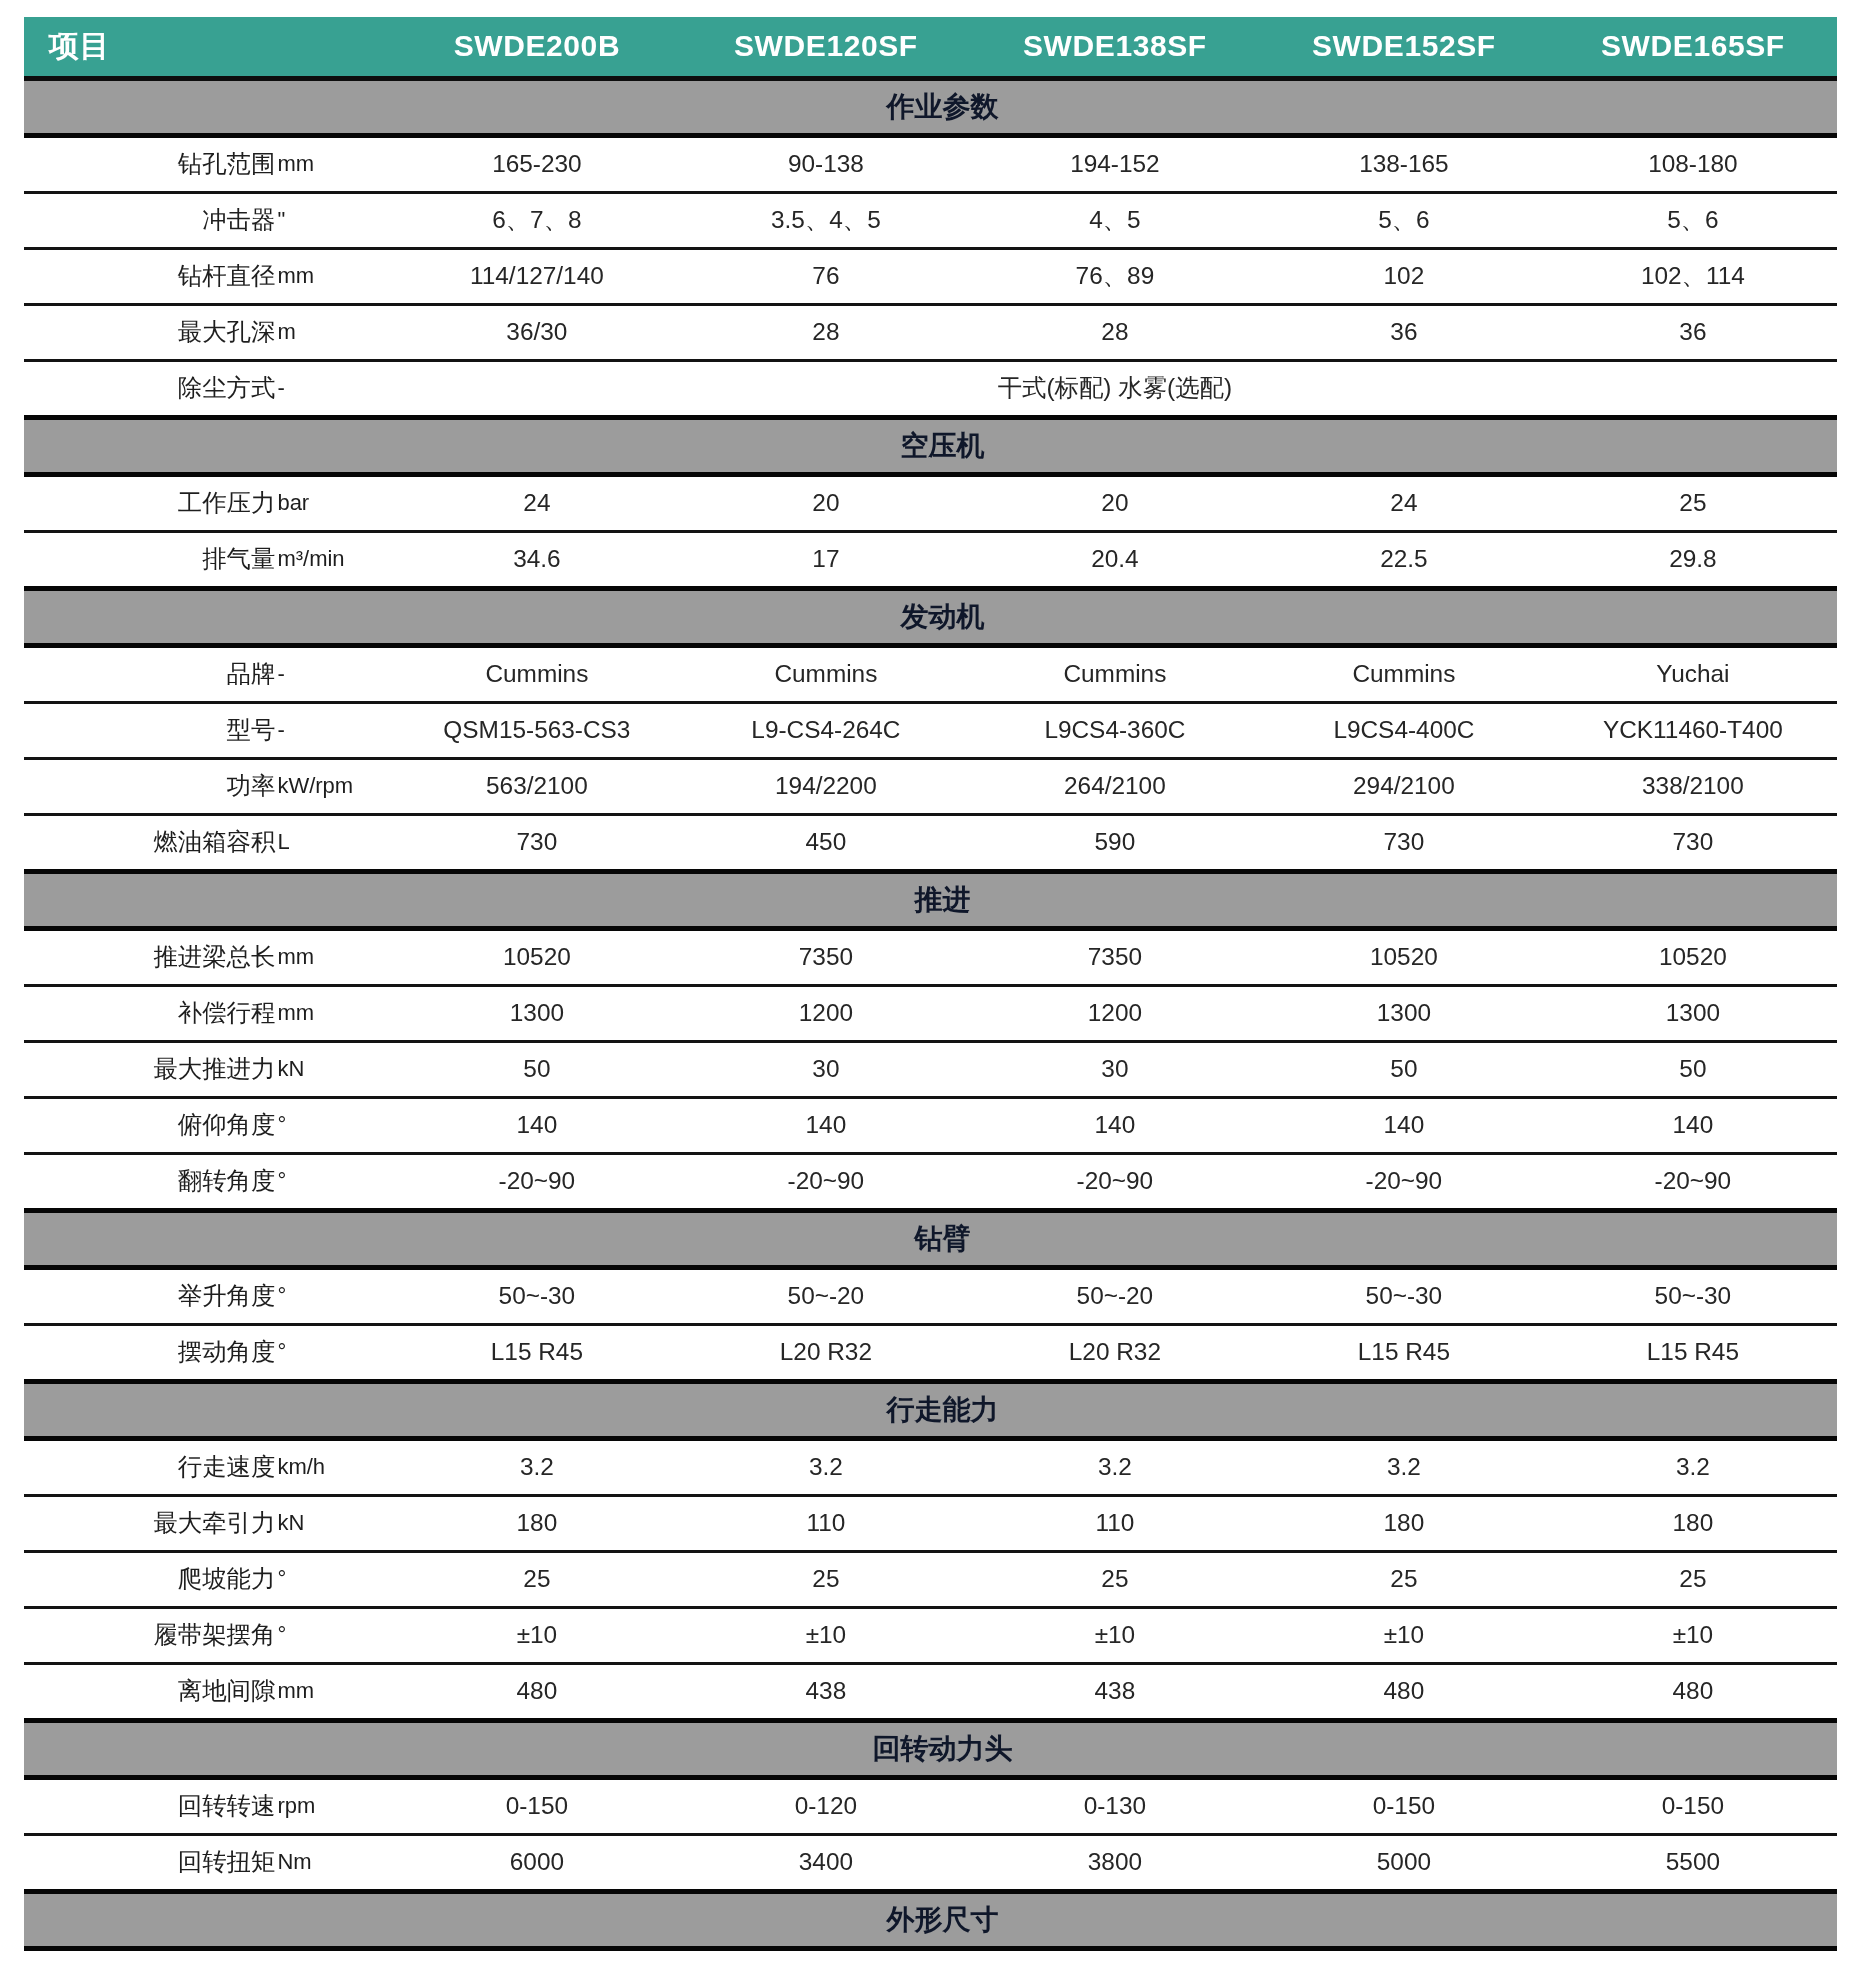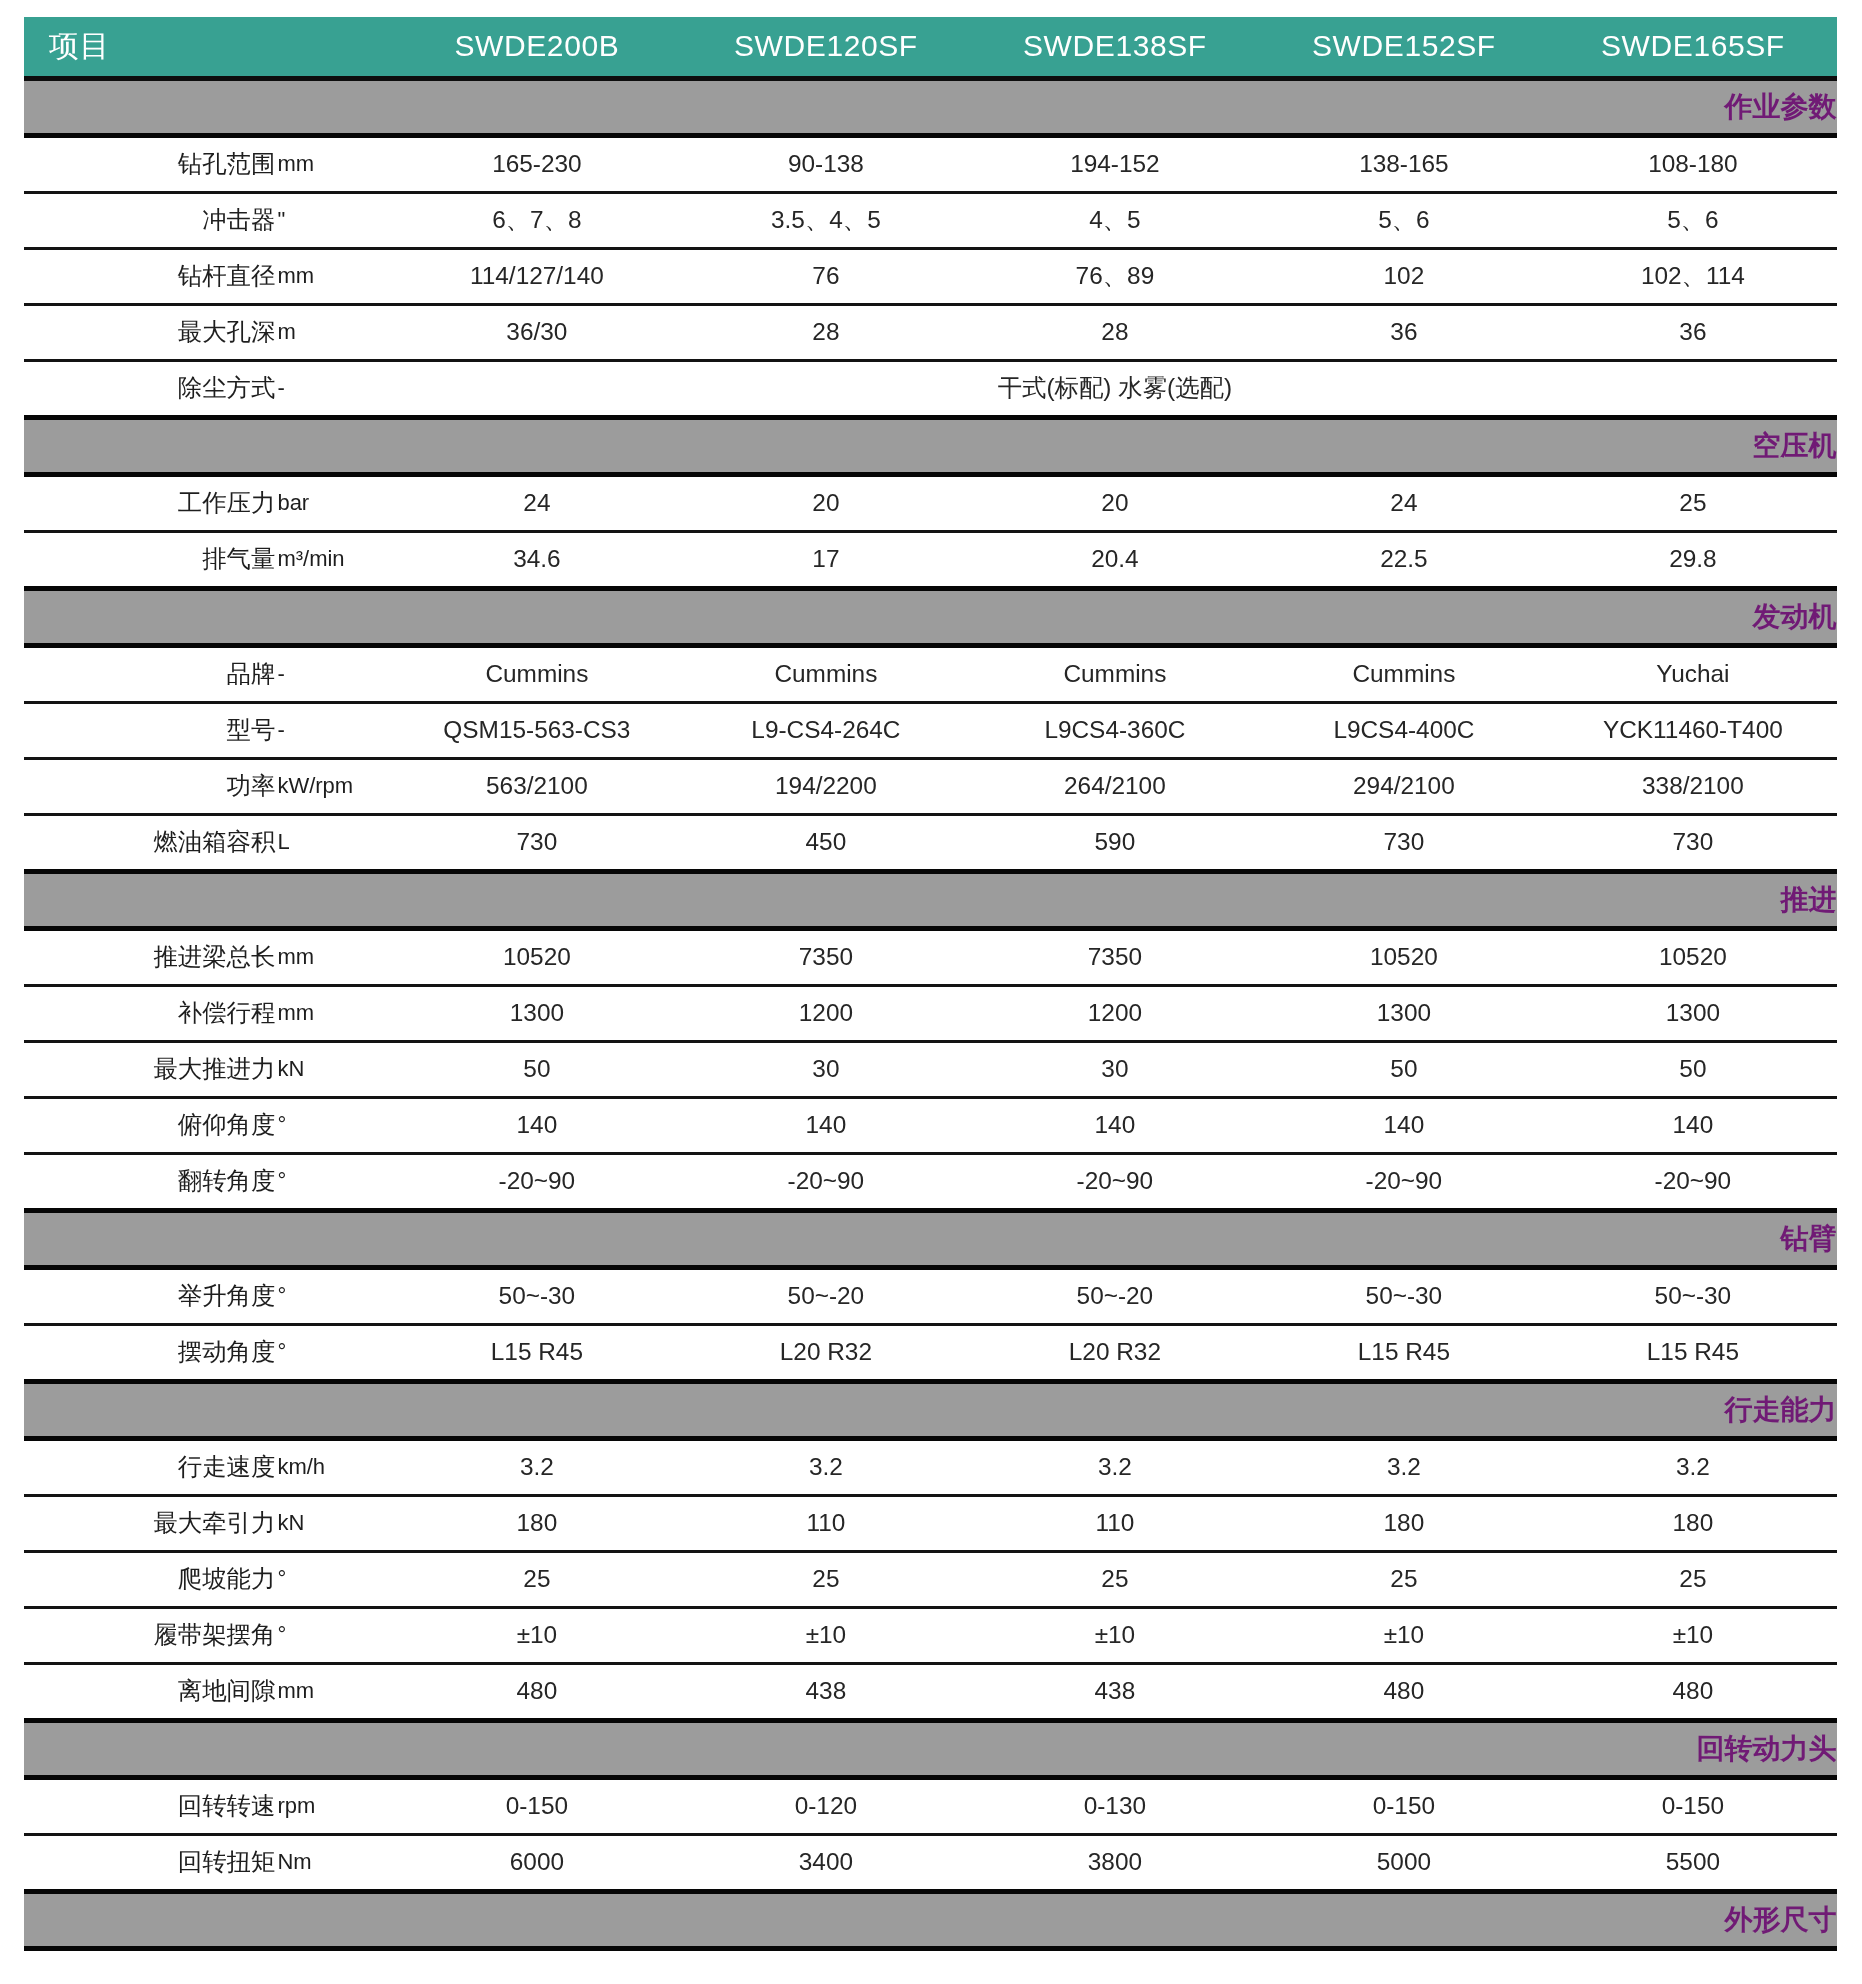--- a/index.html
+++ b/index.html
@@ -19,37 +19,37 @@
     width:1810px;
     border-collapse:collapse;
     table-layout:fixed;
   }
   col.c-label{width:252px;}
   col.c-unit{width:116px;}
   col.c-val{width:289px;}
   thead th{
     background:var(--teal);
     color:#ffffff;
-    font-weight:normal;
+    font-weight:bold;
     font-size:30px;
     height:57px;
     border-bottom:5.8px solid var(--rule);
     letter-spacing:0.6px;
     vertical-align:middle;
   }
   th.item-header{
     text-align:left;
     padding-left:24.4px;
   }
   td.section-title{
     background:var(--section-gray);
-    color:#701a75;
+    color:#0f172a;
     font-weight:bold;
     font-size:28px;
-    text-align:right;
+    text-align:center;
     padding-left:24.4px;
     height:50px;
     border-top:5.1px solid #060606;
     border-bottom:5.1px solid #060606;
     vertical-align:middle;
   }
   tr.data-row td{
     height:51px;
     border-bottom:3.9px solid #131313;
     background:#ffffff;

